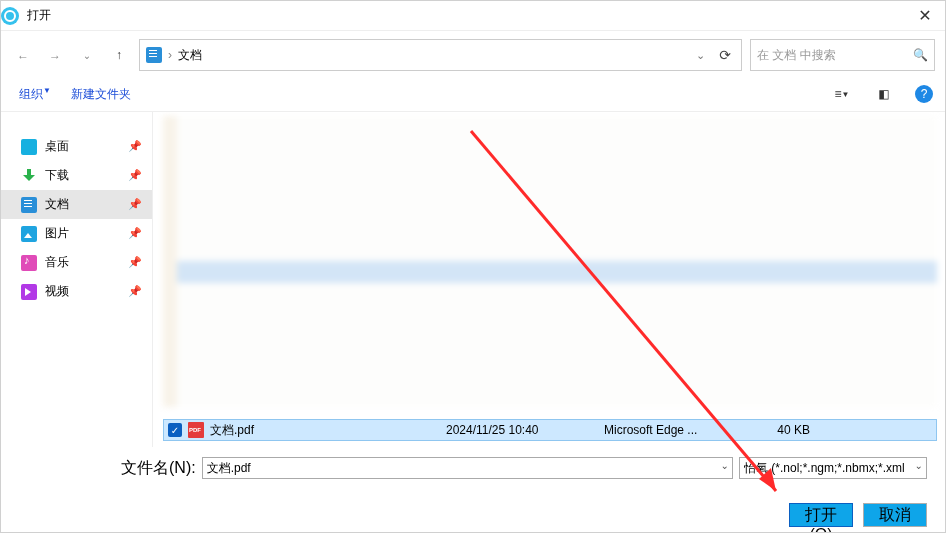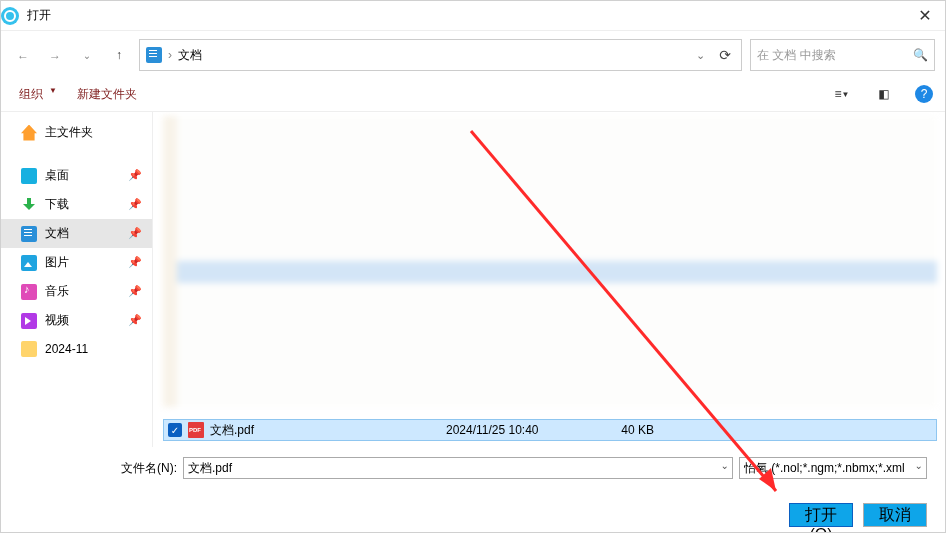--- a/index.html
+++ b/index.html
@@ -66,21 +66,21 @@
   }
   .search .sicon { margin-left:auto; color:#666; }
   
   .toolbar {
     display:flex;
     align-items:center;
     padding: 4px 12px 6px 18px;
     gap: 20px;
     border-bottom:1px solid #eee;
   }
-  .tool-link { color:#7f1d1d; cursor:pointer; display:flex; align-items:flex-start; gap:6px;}
+  .tool-link { color:#1d4ed8; cursor:pointer; display:flex; align-items:flex-start; gap:0;}
   .tool-link .tri { font-size:8px;}
   .toolbar .spacer { flex:1; }
   .tool-icon { width:22px; height:22px; display:flex; align-items:center; justify-content:center; cursor:pointer; color:#333;}
   .help-icon { width:18px;height:18px;border-radius:50%;background:#1e88e5;color:#fff;display:flex;align-items:center;justify-content:center;font-size:12px;cursor:pointer;}
   
   .split { display:flex; height: 335px; }
   .sidebar { width: 152px; border-right:1px solid #eee; padding-top:6px; overflow:hidden;}
   .sb-item { display:flex; align-items:center; gap:8px; padding:6px 10px 6px 20px; cursor:pointer; position:relative;}
   .sb-item.sel { background:#e6e6e6; }
   .sb-item .pin { position:absolute; right:10px; color:#9aa; font-size:11px;}
@@ -122,21 +122,21 @@
   .file-row .pdf { width:16px;height:16px;background:#e43b3b;color:#fff;font-size:6px;font-weight:bold;line-height:16px;padding:0 1px;border-radius:1px;}
   .file-row .name { width:230px; }
   .file-row .date { width:152px; }
   .file-row .type { width:150px; }
   .file-row .size { width:56px; text-align:right; padding-right:6px;}
   
   .bottom {
     padding: 10px 18px 12px 18px;
   }
   .fn-row { display:flex; align-items:center; gap:6px; margin-left:102px;}
-  .fn-label { font-size:12px; }
+  .fn-label { font-size:16px; }
   .fn-input { flex:1; height:22px; border:1px solid #aaa; padding:0 20px 0 4px; font-size:12px; background:#fff; position:relative;}
   .combo-wrap { position:relative; flex:1; display:flex;}
   .combo-wrap .chev { position:absolute; right:4px; top:3px; font-size:10px; color:#555; pointer-events:none;}
   .filter { width:188px; height:22px; border:1px solid #aaa; padding:0 16px 0 4px; font-size:12px; white-space:nowrap; overflow:hidden; text-overflow:clip;}
   .filter-wrap { position:relative; width:188px;}
   .filter-wrap .chev { position:absolute; right:4px; top:3px; font-size:10px; color:#555; pointer-events:none;}
   .btn-row { display:flex; justify-content:flex-end; gap:10px; margin-top:24px;}
   .btn { width:64px; height:24px; border:1px solid #adadad; background:#0ea5e9; cursor:pointer; font-size:16px;}
   .btn.primary { border:1px solid #0b5fc1; color:#000; }
   
@@ -182,24 +182,20 @@
     <span>新建文件夹</span>
   </span>
   <span class="spacer"></span>
   <span class="tool-icon">≡ <span style="font-size:8px;">▼</span></span>
   <span class="tool-icon">◧</span>
   <span class="help-icon">?</span>
 </div>
 
 <div class="split">
   <div class="sidebar">
-    <div class="sb-item">
-      <span class="ico ico-home"></span>
-      <span>主文件夹</span>
-    </div>
     <div class="sb-gap"></div>
     <div class="sb-item">
       <span class="ico ico-desk"></span>
       <span>桌面</span>
       <span class="pin">📌</span>
     </div>
     <div class="sb-item">
       <span class="ico ico-down"></span>
       <span>下载</span>
       <span class="pin">📌</span>
@@ -216,35 +212,32 @@
     </div>
     <div class="sb-item">
       <span class="ico ico-mus"></span>
       <span>音乐</span>
       <span class="pin">📌</span>
     </div>
     <div class="sb-item">
       <span class="ico ico-vid"></span>
       <span>视频</span>
       <span class="pin">📌</span>
-    </div>
-    <div class="sb-item">
-      <span class="ico ico-fold"></span>
-      <span>2024-11</span>
     </div>
   </div>
 
   <div class="content">
     <div class="blur-sim"></div>
     <div class="filelist">
       <div class="file-row">
         <span class="chk">✓</span>
         <span class="pdf">PDF</span>
         <span class="name">文档.pdf</span>
         <span class="date">2024/11/25 10:40</span>
+        <span class="type">Microsoft Edge ...</span>
         <span class="size">40 KB</span>
       </div>
     </div>
   </div>
 </div>
 
 <div class="bottom">
   <div class="fn-row">
     <span class="fn-label">文件名(N):</span>
     <div class="combo-wrap">

